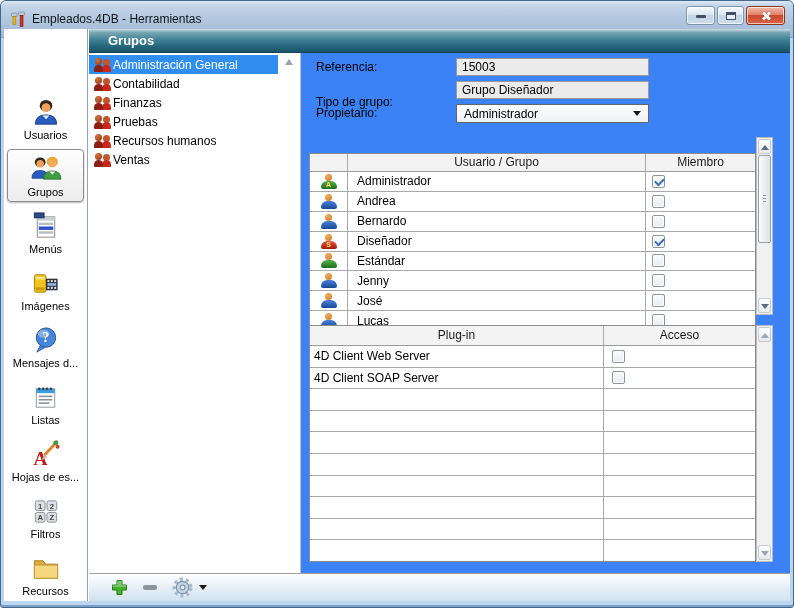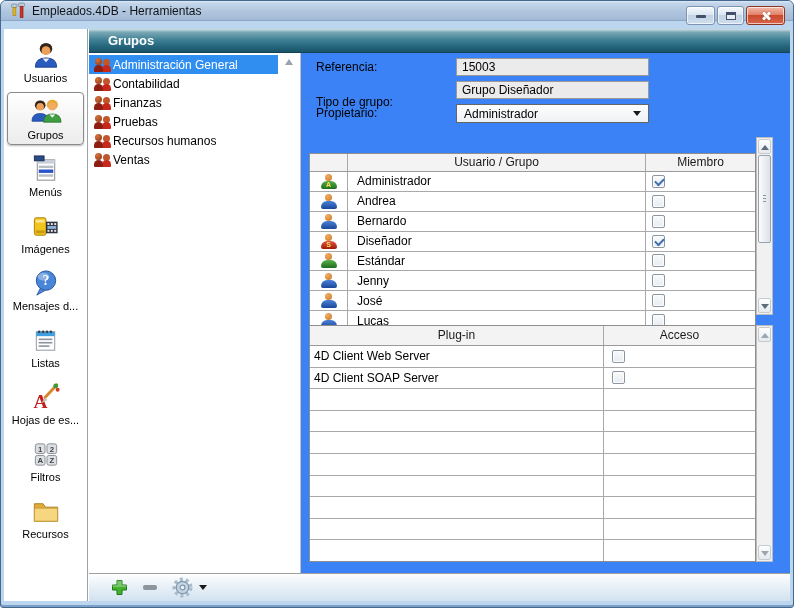--- a/index.html
+++ b/index.html
@@ -3,21 +3,21 @@
 <meta charset="utf-8">
 <style>
   * { margin:0; padding:0; box-sizing:border-box; }
   html,body { width:794px; height:608px; background:#fff; font-family:"Liberation Sans",sans-serif; }
 
   .window { position:relative; width:794px; height:608px; background:#bdd6ef;
             border:1px solid #44688e; border-radius:6px 6px 3px 3px; overflow:hidden;
             box-shadow: inset 0 -2px 0 #7aa0c8; }
 
   
-  .titlebar { position:absolute; top:0; left:0; right:0; height:20px;
+  .titlebar { position:absolute; top:0; left:0; right:0; height:37px;
               background:linear-gradient(#dce9f6 0%, #c3d5e9 12%, #b0c6de 55%, #a3bad7 100%);
               border-bottom:1px solid #8ba6c4; border-radius:5px 5px 0 0;
               display:flex; align-items:center; padding:0 8px; }
   .titlebar .app-icon { width:17px; height:17px; margin-right:6px; flex:none; }
   .titlebar .title-text { font-size:12px; color:#101418; white-space:nowrap; }
   .winbtns { position:absolute; right:8px; top:5px; display:flex; gap:2px; }
   .wbtn { width:29px; height:19px; border:1px solid #7d94b0; border-radius:3px;
           background:linear-gradient(#f6fafd, #dbe6f1 45%, #c2d3e4 50%, #cfdeed);
           box-shadow:inset 0 0 0 1px rgba(255,255,255,.65);
           position:relative; cursor:default; }
@@ -34,21 +34,21 @@
                box-shadow:0 0 1px #7e1f10; }
   .glyph-x::before { transform:rotate(45deg); }
   .glyph-x::after  { transform:rotate(-45deg); }
 
   
   .app { position:absolute; top:28px; left:3px; right:3px; bottom:6px; background:#fff; }
 
   
   .sidebar { position:absolute; top:0; left:0; bottom:0; width:84px; background:#fff;
              border-right:1px solid #9aa2aa; padding-top:6px;
-             display:flex; flex-direction:column; gap:4px; }
+             display:flex; flex-direction:column; gap:4px;justify-content:flex-end; }
   .side-item { height:53px; margin:0 3px; display:flex; flex-direction:column;
                align-items:center; justify-content:center; gap:1px; cursor:default;
                border:1px solid transparent; border-radius:4px; }
   .side-item[data-selected="true"] { border-color:#8b8b8b;
                background:linear-gradient(#ffffff,#ececec);
                box-shadow:0 1px 2px rgba(0,0,0,.28); }
   .slabel { font-size:11px; color:#000; white-space:nowrap; }
 
   
   .main { position:absolute; top:0; left:85px; right:0; bottom:0; }

